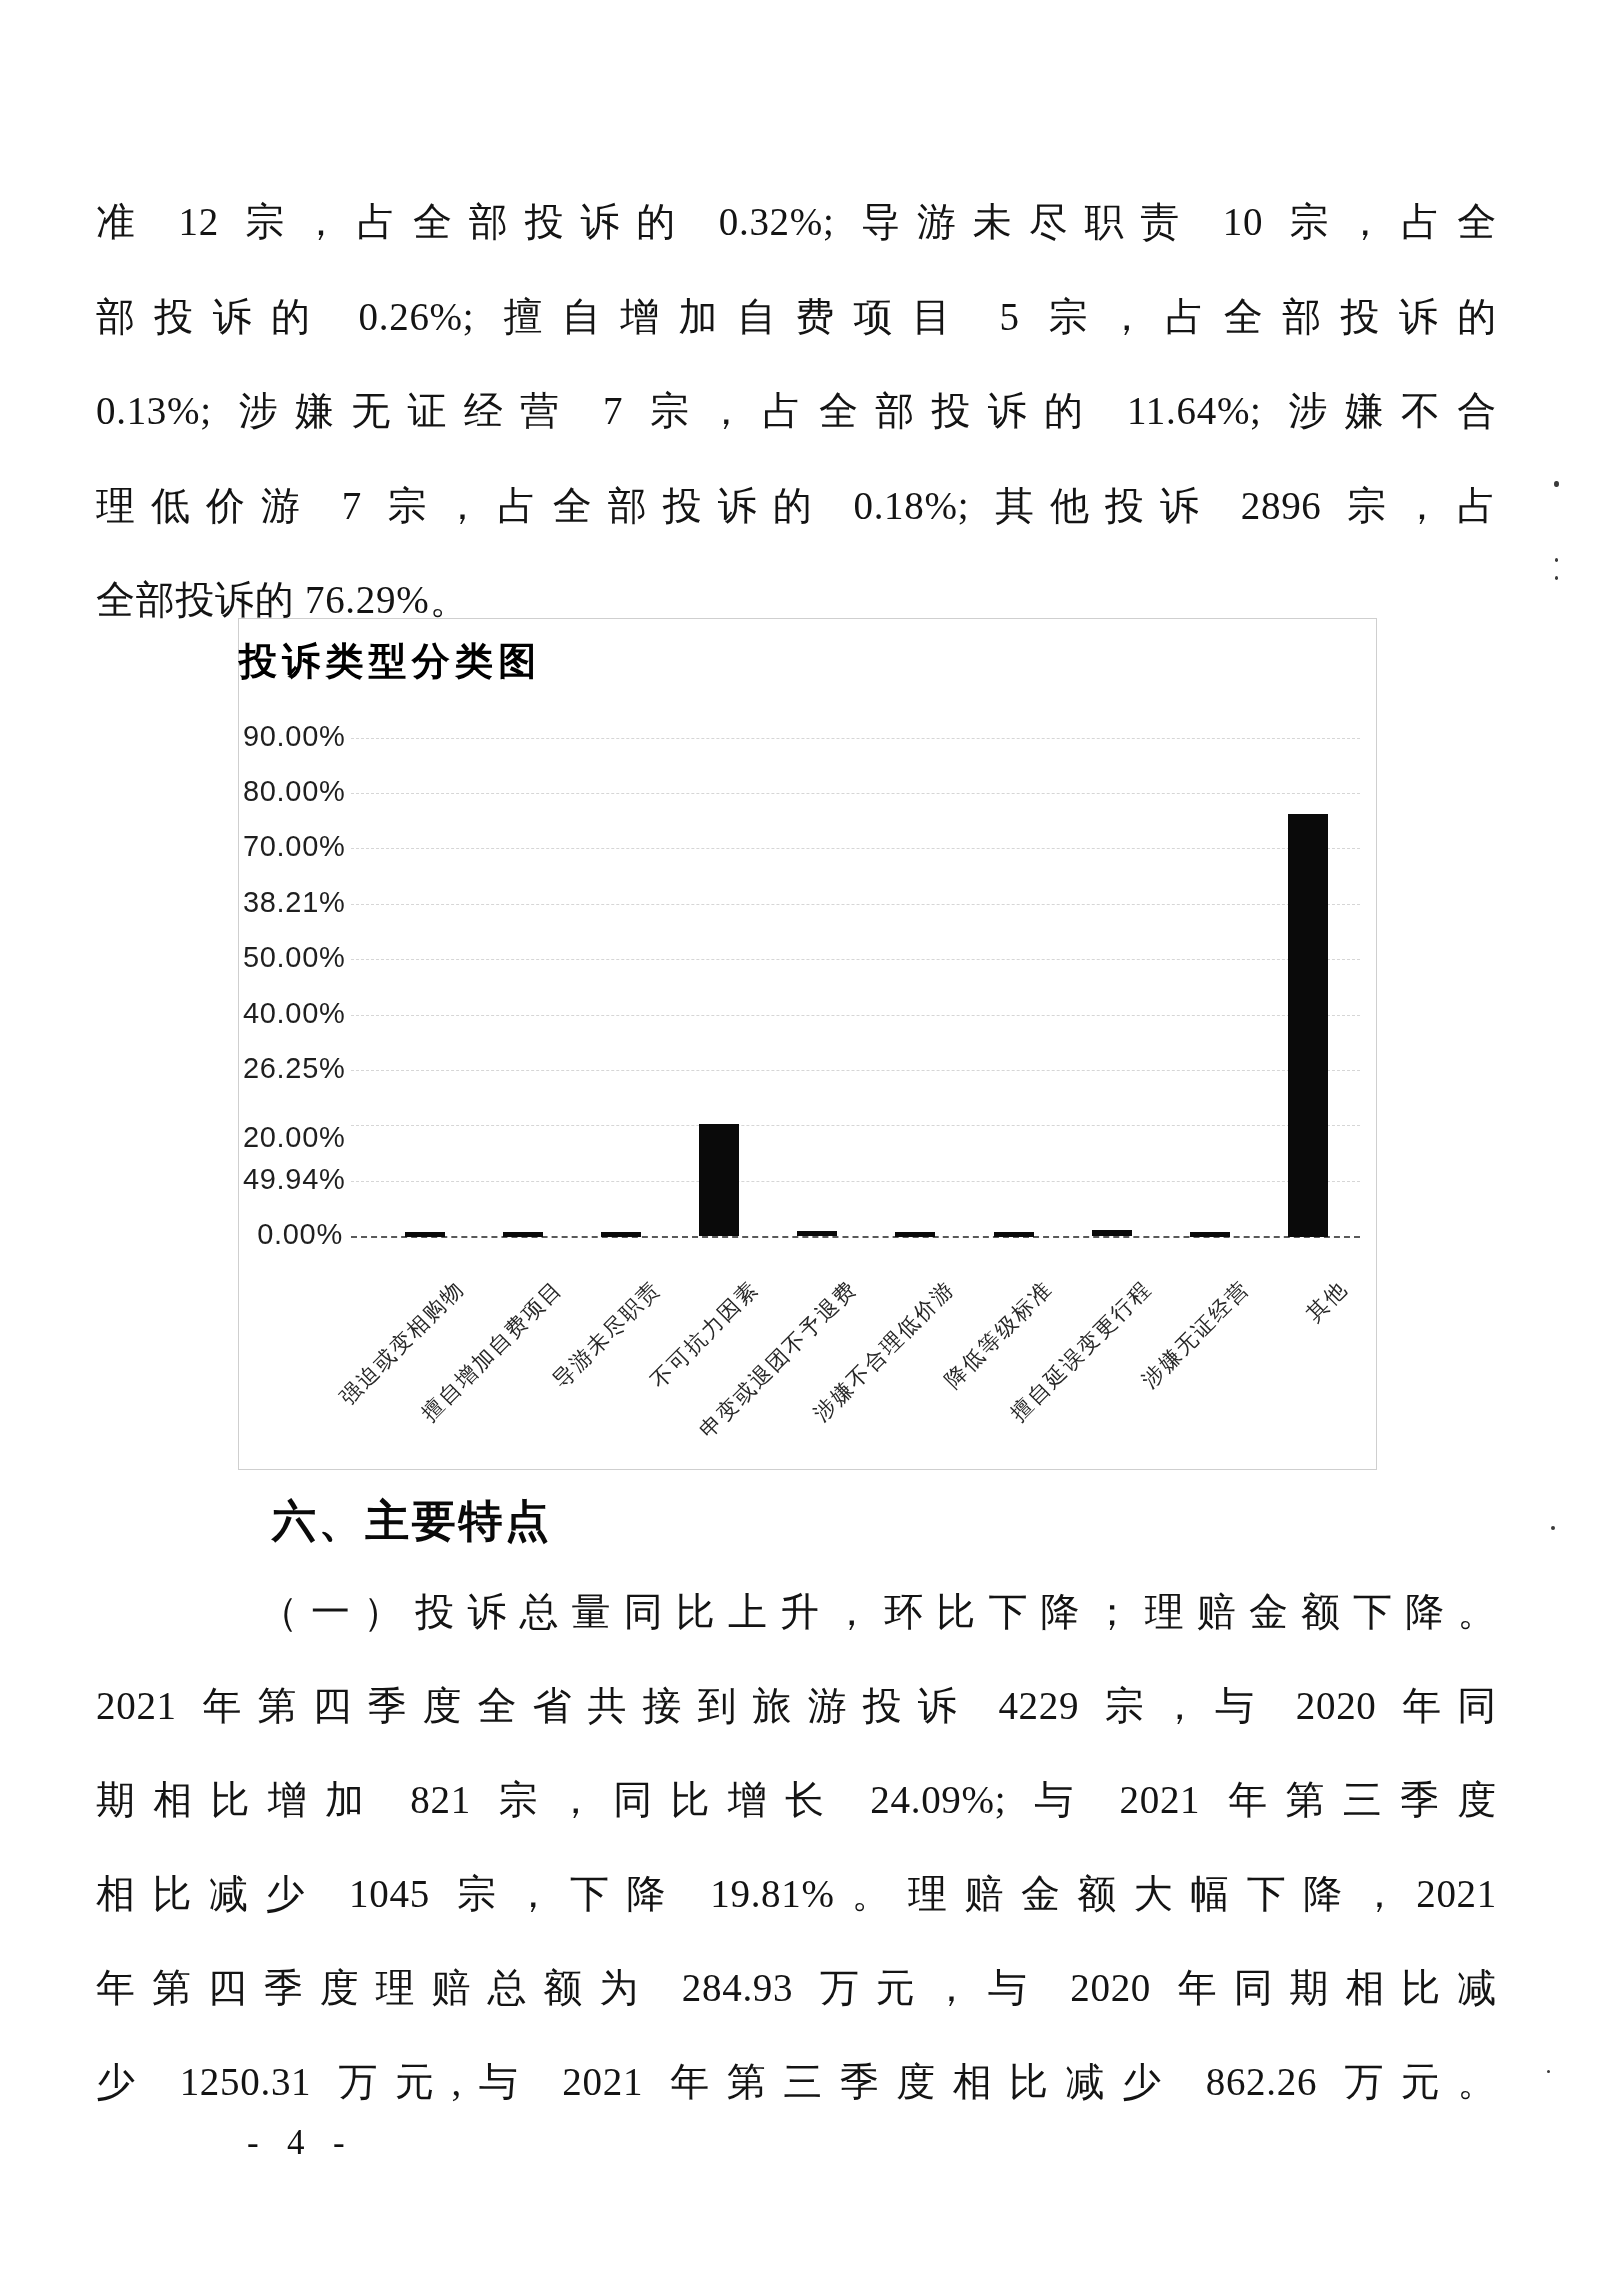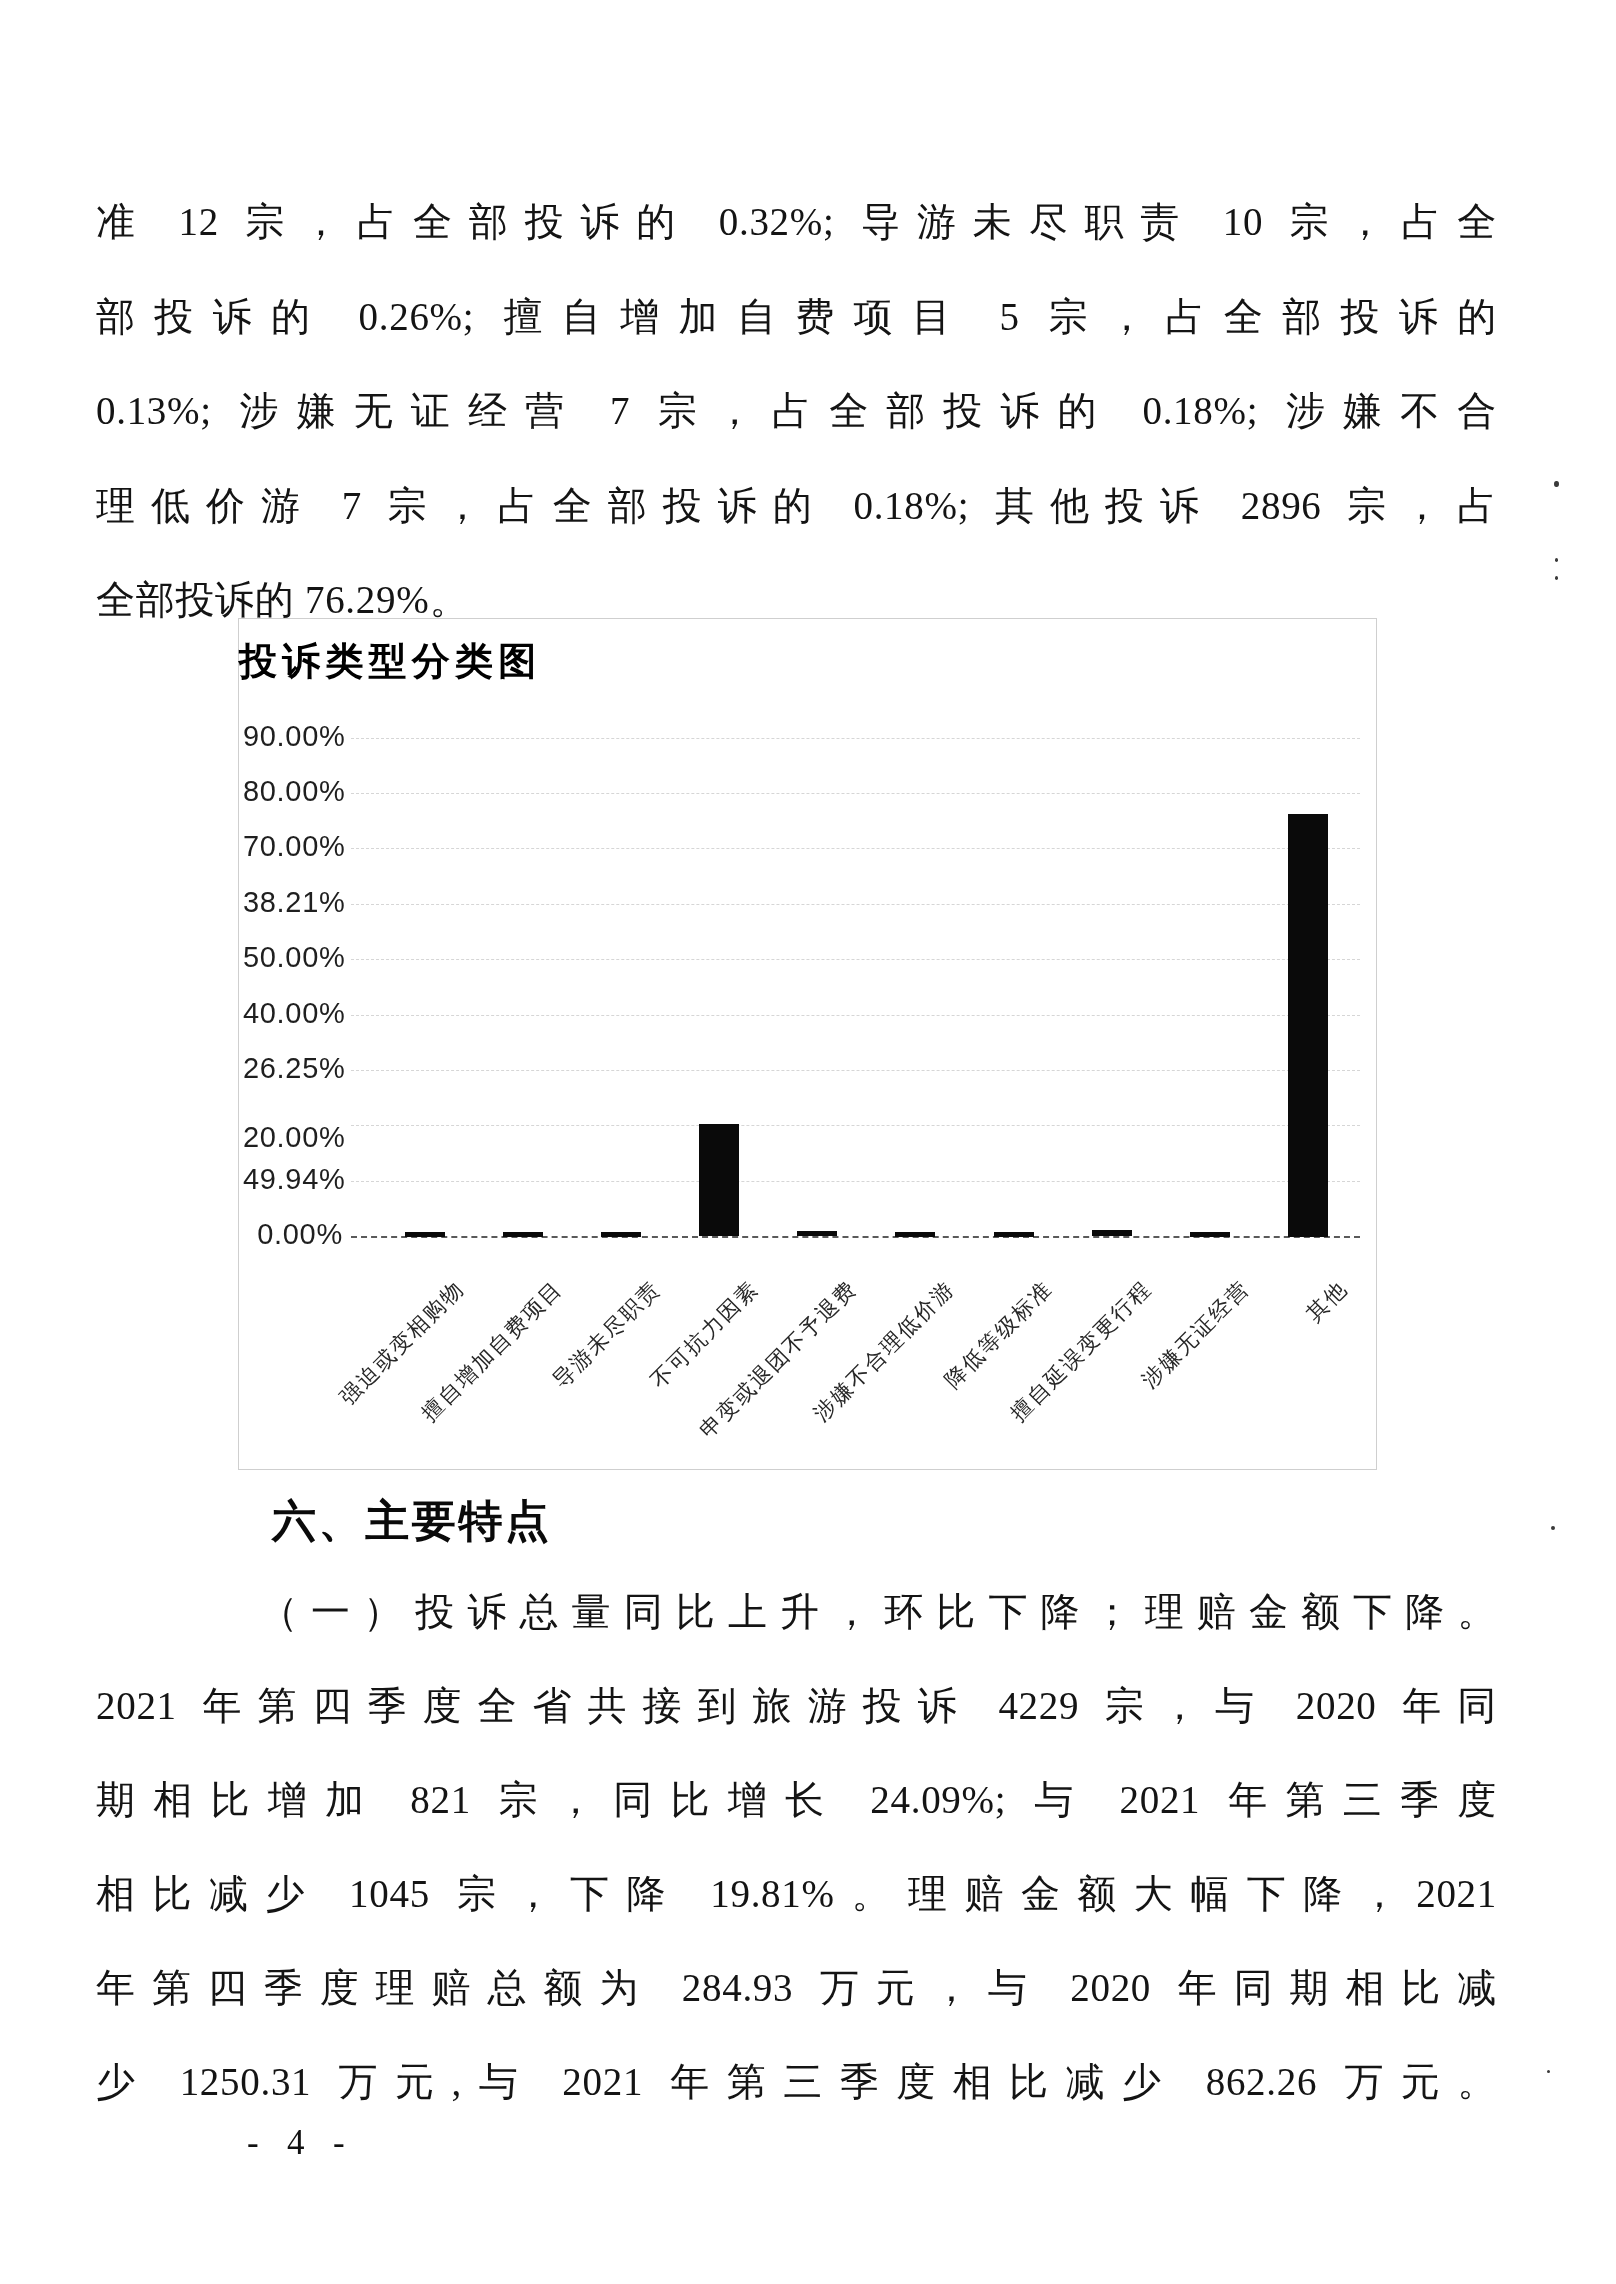--- a/index.html
+++ b/index.html
@@ -49,21 +49,21 @@
     font-size:35px;letter-spacing:1.3px;word-spacing:17px;color:#111;
   }
   .artifact{position:absolute;background:#3a3a3a;border-radius:50%;}
 </style>
 </head>
 <body>
 
 <div>
   <div class="body-line" style="top:197px">准 12 宗，占全部投诉的 0.32%; 导游未尽职责 10 宗，占全</div>
   <div class="body-line" style="top:292px">部投诉的 0.26%; 擅自增加自费项目 5 宗，占全部投诉的</div>
-  <div class="body-line" style="top:386px">0.13%; 涉嫌无证经营 7 宗，占全部投诉的 0.18%; 涉嫌不合</div>
+  <div class="body-line" style="top:386px">0.13%; 涉嫌无证经营 7 宗，占全部投诉的 11.64%; 涉嫌不合</div>
   <div class="body-line" style="top:481px">理低价游 7 宗，占全部投诉的 0.18%; 其他投诉 2896 宗，占</div>
   <div class="body-line short" style="top:575px">全部投诉的 76.29%。</div>
 </div>
 
 <div class="chart">
   <div class="chart-title">投诉类型分类图</div>
 <div class="tick-label" style="top: 119px; text-align: right;">90.00%</div>
     <div class="gridline" style="top: 119px; left: 112px; width: 1009px;"></div>
     <div class="tick-label" style="top: 174px;">80.00%</div>
     <div class="gridline" style="top: 174px; left: 112px; width: 1009px;"></div>

